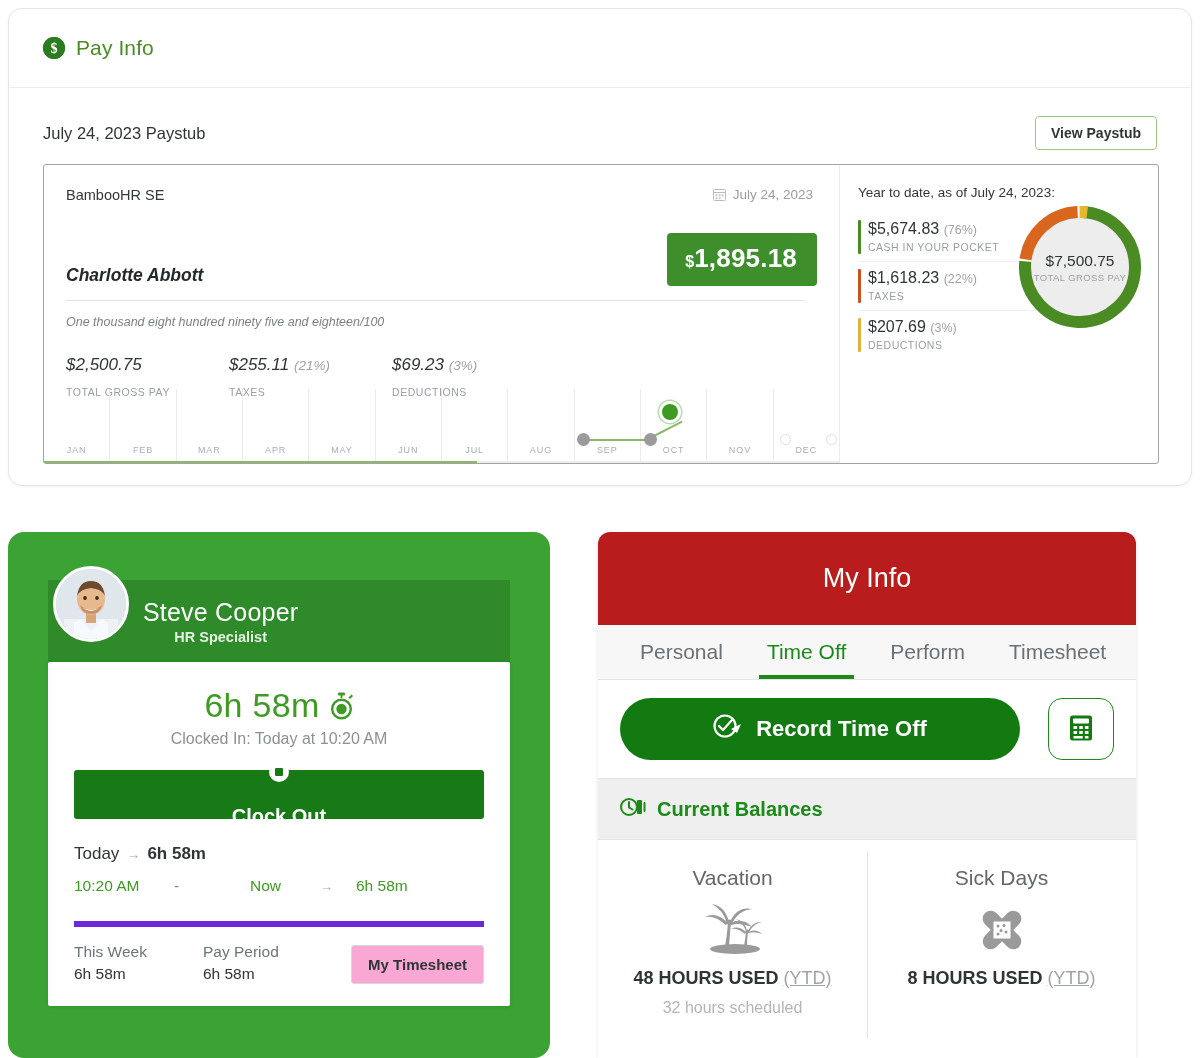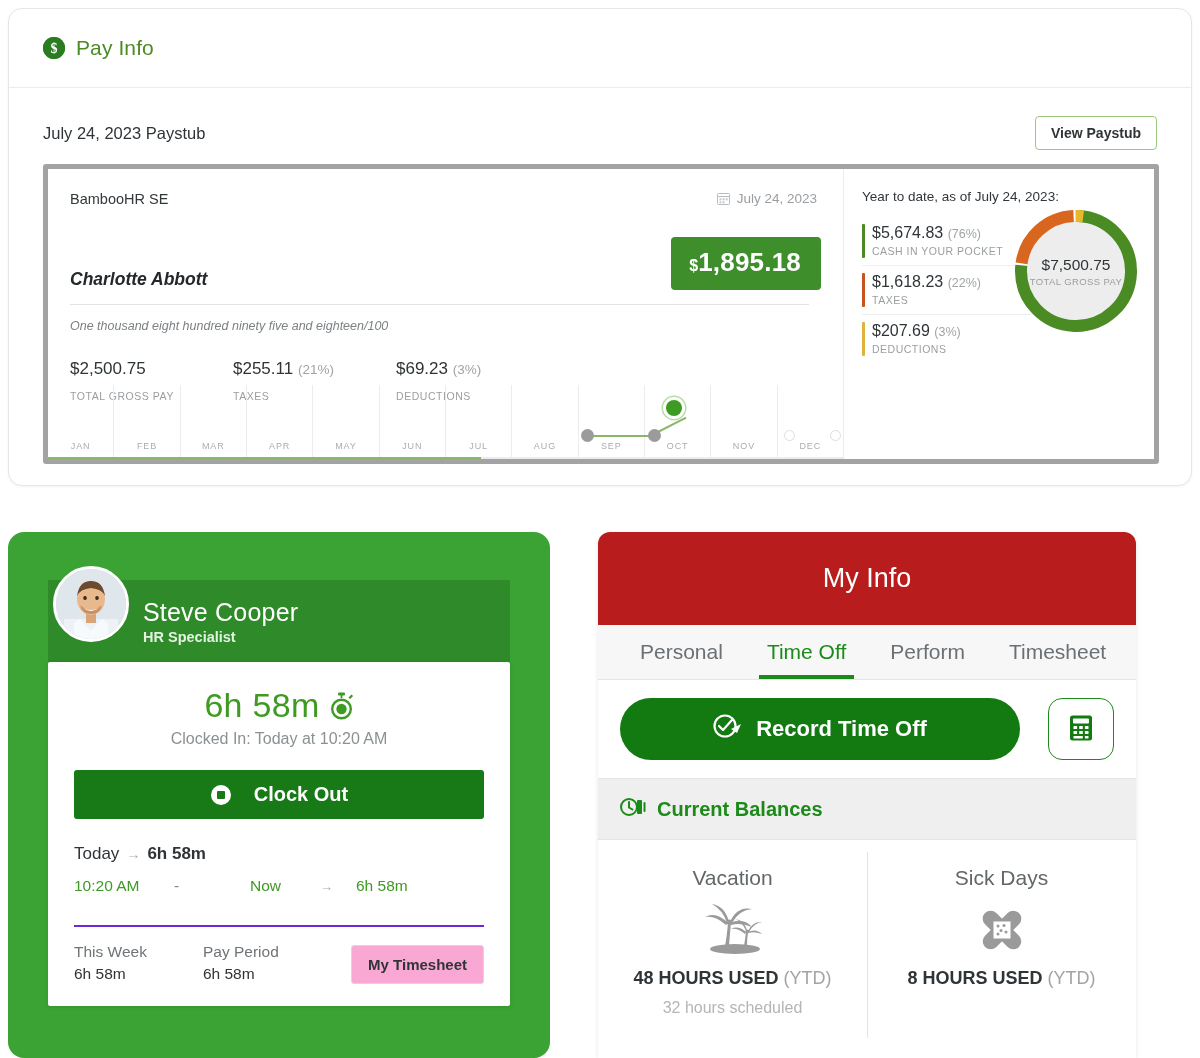--- a/index.html
+++ b/index.html
@@ -46,21 +46,21 @@
     border: 1px solid #9cc97f; border-radius: 4px;
     background: #fff; color: #2f3437;
     font-family: "Liberation Sans", sans-serif;
     font-size: 14px; font-weight: bold;
     padding: 8px 15px; cursor: pointer;
   }
 
   .stub-box {
     position: absolute; left: 34px; top: 155px;
     width: 1116px; height: 300px;
-    border: 5px solid #a3a3a3; border-radius: 3px;
+    border: 1px solid #a3a3a3; border-radius: 3px;
     background: #fff;
     display: flex;
   }
   .stub-left { width: 795px; position: relative; padding: 22px 0 0 22px; }
   .stub-right { flex: 1; border-left: 1px solid #ececec; padding: 20px 0 0 18px; position: relative; }
 
   .company-name { font-size: 14.5px; color: #33383b; }
   .company-period { font-size: 13px; color: #8a8f93; margin-top: 2px; }
 
   .stub-date {
@@ -84,21 +84,21 @@
     font-size: 17.5px; font-style: italic; font-weight: bold;
     color: #23282b; margin-top: 62px;
   }
   .name-rule { width: 739px; height: 1px; background: #e3e3e3; margin-top: 14px; }
   .written-amount {
     font-size: 12.5px; font-style: italic; color: #7c8184; margin-top: 14px;
   }
 
   .totals { display: flex; margin-top: 26px; }
   .total-col { width: 163px; }
-  .total-val { font-size: 17px; color: #2f3437; }
+  .total-val { font-size: 17px; color: #2f3437; font-style: italic; }
   .total-val .pct { font-size: 13.5px; color: #a0a4a7; }
   .total-lbl {
     font-size: 10.5px; color: #9a9ea1; letter-spacing: .55px; margin-top: 11px;
   }
 
   
   .ytd-title { font-size: 13.5px; color: #31363a; }
   .ytd-list { margin-top: 13px; width: 190px; }
   .ytd-item {
     padding: 7px 0 8px 10px; position: relative;
@@ -168,21 +168,21 @@
     display: flex; align-items: center;
   }
   .avatar {
     position: absolute; left: 5px; top: -14px;
     width: 76px; height: 76px; border-radius: 50%;
     border: 3px solid #fff; overflow: hidden; background: #cfd8e0;
   }
   .avatar svg { display: block; }
   .clock-person { margin-left: 95px; }
   .clock-name { font-size: 25px; color: #fff; font-weight: 400; letter-spacing: .2px; }
-  .clock-role { font-size: 14.5px; color: #e4f2e0; font-weight: bold; margin-top: 2px; }
+  .clock-role { font-size: 14.5px; color: #e4f2e0; font-weight: bold; margin-top: 2px; text-align: center; }
 
   .clock-body {
     position: absolute; left: 40px; top: 130px; right: 40px; bottom: 52px;
     background: #fff; border-radius: 2px;
     box-shadow: 0 1px 4px rgba(0,0,0,0.10);
     padding: 24px 26px 0 26px;
   }
   .elapsed-row {
     display: flex; align-items: center; justify-content: center; gap: 9px;
   }
@@ -191,20 +191,21 @@
   .clocked-in {
     text-align: center; font-size: 16px; color: #8b9093; margin-top: 5px;
   }
   .clockout-btn {
     margin-top: 22px; width: 100%; height: 49px;
     background: #177a16; border: none; border-radius: 3px;
     color: #fff; font-family: "Liberation Sans", sans-serif;
     font-size: 20px; font-weight: bold;
     display: flex; align-items: center; justify-content: center; gap: 22px;
     cursor: pointer;
+    flex-direction: column;
   }
   .stop-icon { display: block; }
 
   .today-row {
     margin-top: 25px; font-size: 17px; color: #2f3437;
     display: flex; align-items: center; gap: 7px;
   }
   .today-row .arrow { color: #a7abae; font-size: 14px; }
   .today-row .dur { font-weight: bold; }
   .entry-row {
@@ -212,21 +213,21 @@
     display: flex; align-items: center;
   }
   .entry-row .c1 { width: 100px; }
   .entry-row .c2 { width: 76px; color: #7f8487; }
   .entry-row .c3 { width: 70px; }
   .entry-row .c4 { width: 36px; color: #a7abae; font-size: 13px; }
   .entry-row .c5 { }
 
   .clock-footer {
     position: absolute; left: 26px; right: 26px; bottom: 22px;
-    border-top: 2px solid #6d28d9; padding-top: 16px;
+    border-top: 6px solid #6d28d9; padding-top: 16px;
     display: flex; align-items: flex-start;
   }
   .foot-col { margin-right: 56px; }
   .foot-lbl { font-size: 15.5px; color: #6f7477; }
   .foot-val { font-size: 15.5px; color: #2f3437; margin-top: 4px; }
   .timesheet-btn {
     margin-left: auto; margin-top: 2px;
     border: 1px solid #d6d8da; border-radius: 3px; background: #f9a8d4;
     font-family: "Liberation Sans", sans-serif;
     font-size: 15px; font-weight: bold; color: #2f3437;
@@ -294,21 +295,21 @@
   .balance-col {
     flex: 1; padding-top: 26px; text-align: center; position: relative;
   }
   .balance-col + .balance-col::before {
     content: ""; position: absolute; left: 0; top: 12px; bottom: 20px;
     width: 1px; background: #e3e4e5;
   }
   .balance-name { font-size: 21px; color: #62676a; }
   .balance-icon { height: 62px; display: flex; align-items: center; justify-content: center; margin-top: 10px; }
   .balance-used { font-size: 18px; color: #2f3437; font-weight: bold; margin-top: 6px; }
-  .balance-used .ytd { color: #a0a4a7; font-weight: normal; }
+  .balance-used .ytd { color: #a0a4a7; font-weight: normal; text-decoration: underline; }
   .balance-sched { font-size: 16px; color: #b2b6b9; margin-top: 10px; }
 </style>
 </head>
 <body>
 
 <div class="payinfo-card">
 
   <div class="payinfo-head">
     <span class="dollar-icon">
       <svg width="22" height="22" viewBox="0 0 22 22">

